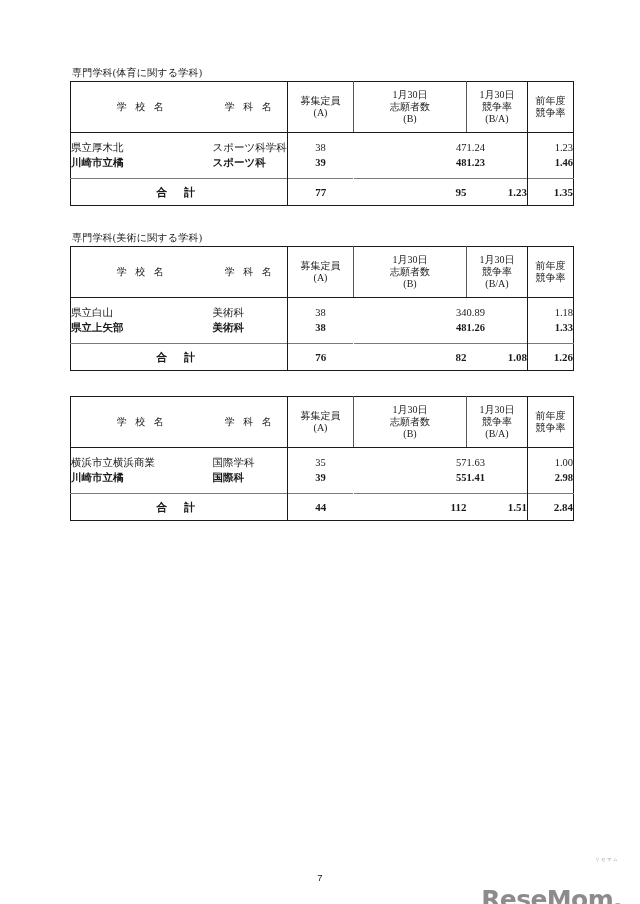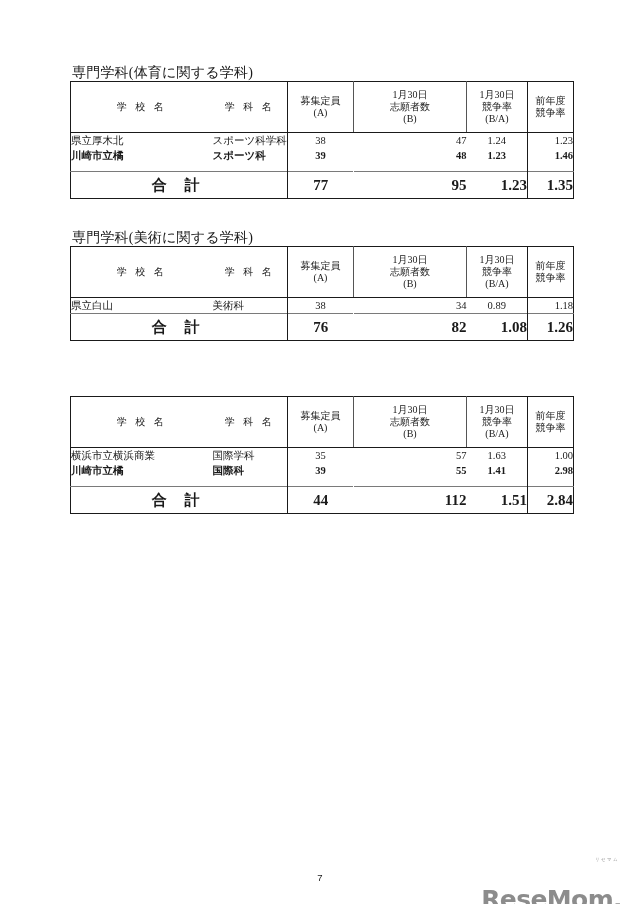--- a/index.html
+++ b/index.html
@@ -26,21 +26,21 @@
   .table-block {
     position: absolute;
     left: 70px;
     width: 503px;
   }
   .block-1 { top: 66px; }
   .block-2 { top: 231px; }
   .block-3 { top: 396px; }
 
   .block-caption {
-    font-size: 14px;
+    font-size: 10px;
     line-height: 13px;
     color: #1a1a1a;
     margin: 0 0 2px 2px;
     letter-spacing: 0.2px;
     white-space: nowrap;
   }
 
   table.stat {
     border-collapse: collapse;
     width: 503px;
@@ -91,36 +91,36 @@
   th.h-ba { border-right: 1.2px solid #1a1a1a; }
 
   .hl { display: block; }
 
   
   tr.data td {
     font-size: 10.5px;
     line-height: 15px;
     height: 15px;
   }
-  tr.data-first td { }
+  tr.data-first td { padding-top: 7px; }
   tr.data-last  td { padding-bottom: 8px; font-weight: bold; }
 
   td.d-school { padding-left: 10px; text-align: left; white-space: nowrap; }
   td.d-dept   { padding-left: 2px; text-align: left; white-space: nowrap;
                 border-right: 1.2px solid #1a1a1a; }
   td.d-a      { text-align: center; border-right: 1.2px solid transparent; }
   td.d-b      { text-align: right; padding-right: 10px; }
-  td.d-ba     { text-align: center; padding-right: 8px;
+  td.d-ba     { text-align: left; padding-right: 8px;
                 border-right: 1.2px solid #1a1a1a; margin-top: 12px; }
   td.d-prev   { text-align: right; padding-right: 8px; }
 
   
   tr.total td {
     height: 26px;
-    font-size: 15px;
+    font-size: 11px;
     font-weight: bold;
     border-top: 1.2px solid #7a7a7a;
   }
   td.t-label {
     text-align: center;
     letter-spacing: 7px;
     padding-left: 40px;
     border-right: 1.2px solid #1a1a1a;
   }
   td.t-a    { text-align: center; }
@@ -273,20 +273,28 @@
       </thead>
       <tbody>
         <tr class="data data-first">
           <td class="d-school">県立白山</td>
           <td class="d-dept">美術科</td>
           <td class="d-a">38</td>
           <td class="d-b">34</td>
           <td class="d-ba">0.89</td>
           <td class="d-prev">1.18</td>
         </tr>
+        <tr class="data data-last">
+          <td class="d-school">県立上矢部</td>
+          <td class="d-dept">美術科</td>
+          <td class="d-a">38</td>
+          <td class="d-b">48</td>
+          <td class="d-ba">1.26</td>
+          <td class="d-prev">1.33</td>
+        </tr>
         <tr class="total">
           <td class="t-label" colspan="2">合  計</td>
           <td class="t-a">76</td>
           <td class="t-b">82</td>
           <td class="t-ba">1.08</td>
           <td class="t-prev">1.26</td>
         </tr>
       </tbody>
     </table>
   </div>

